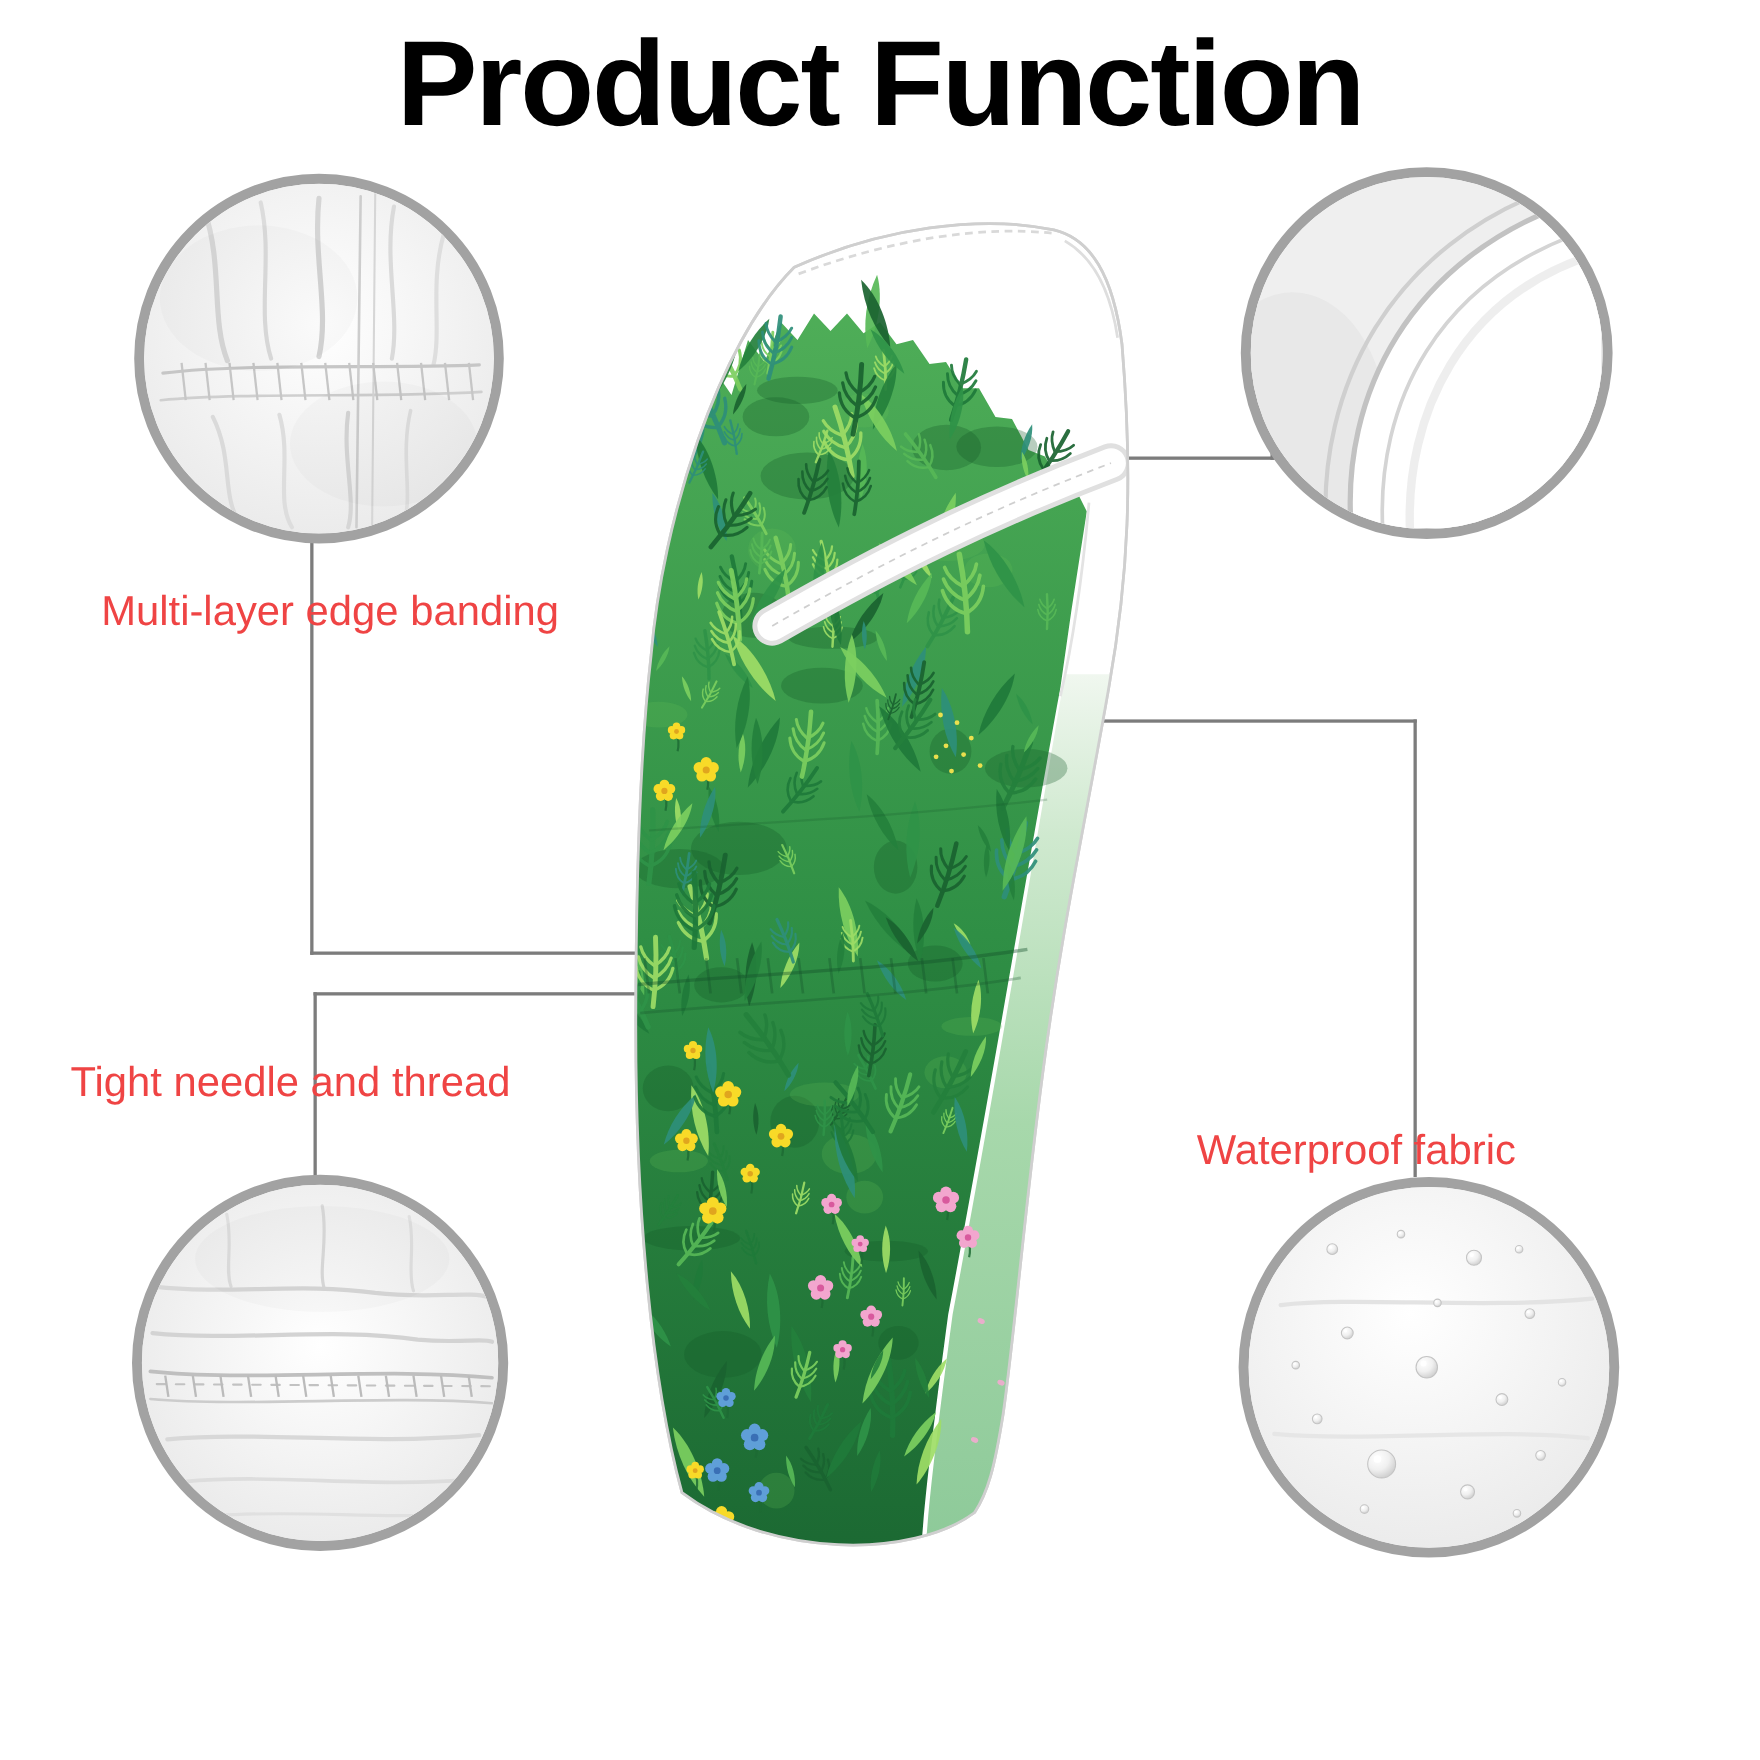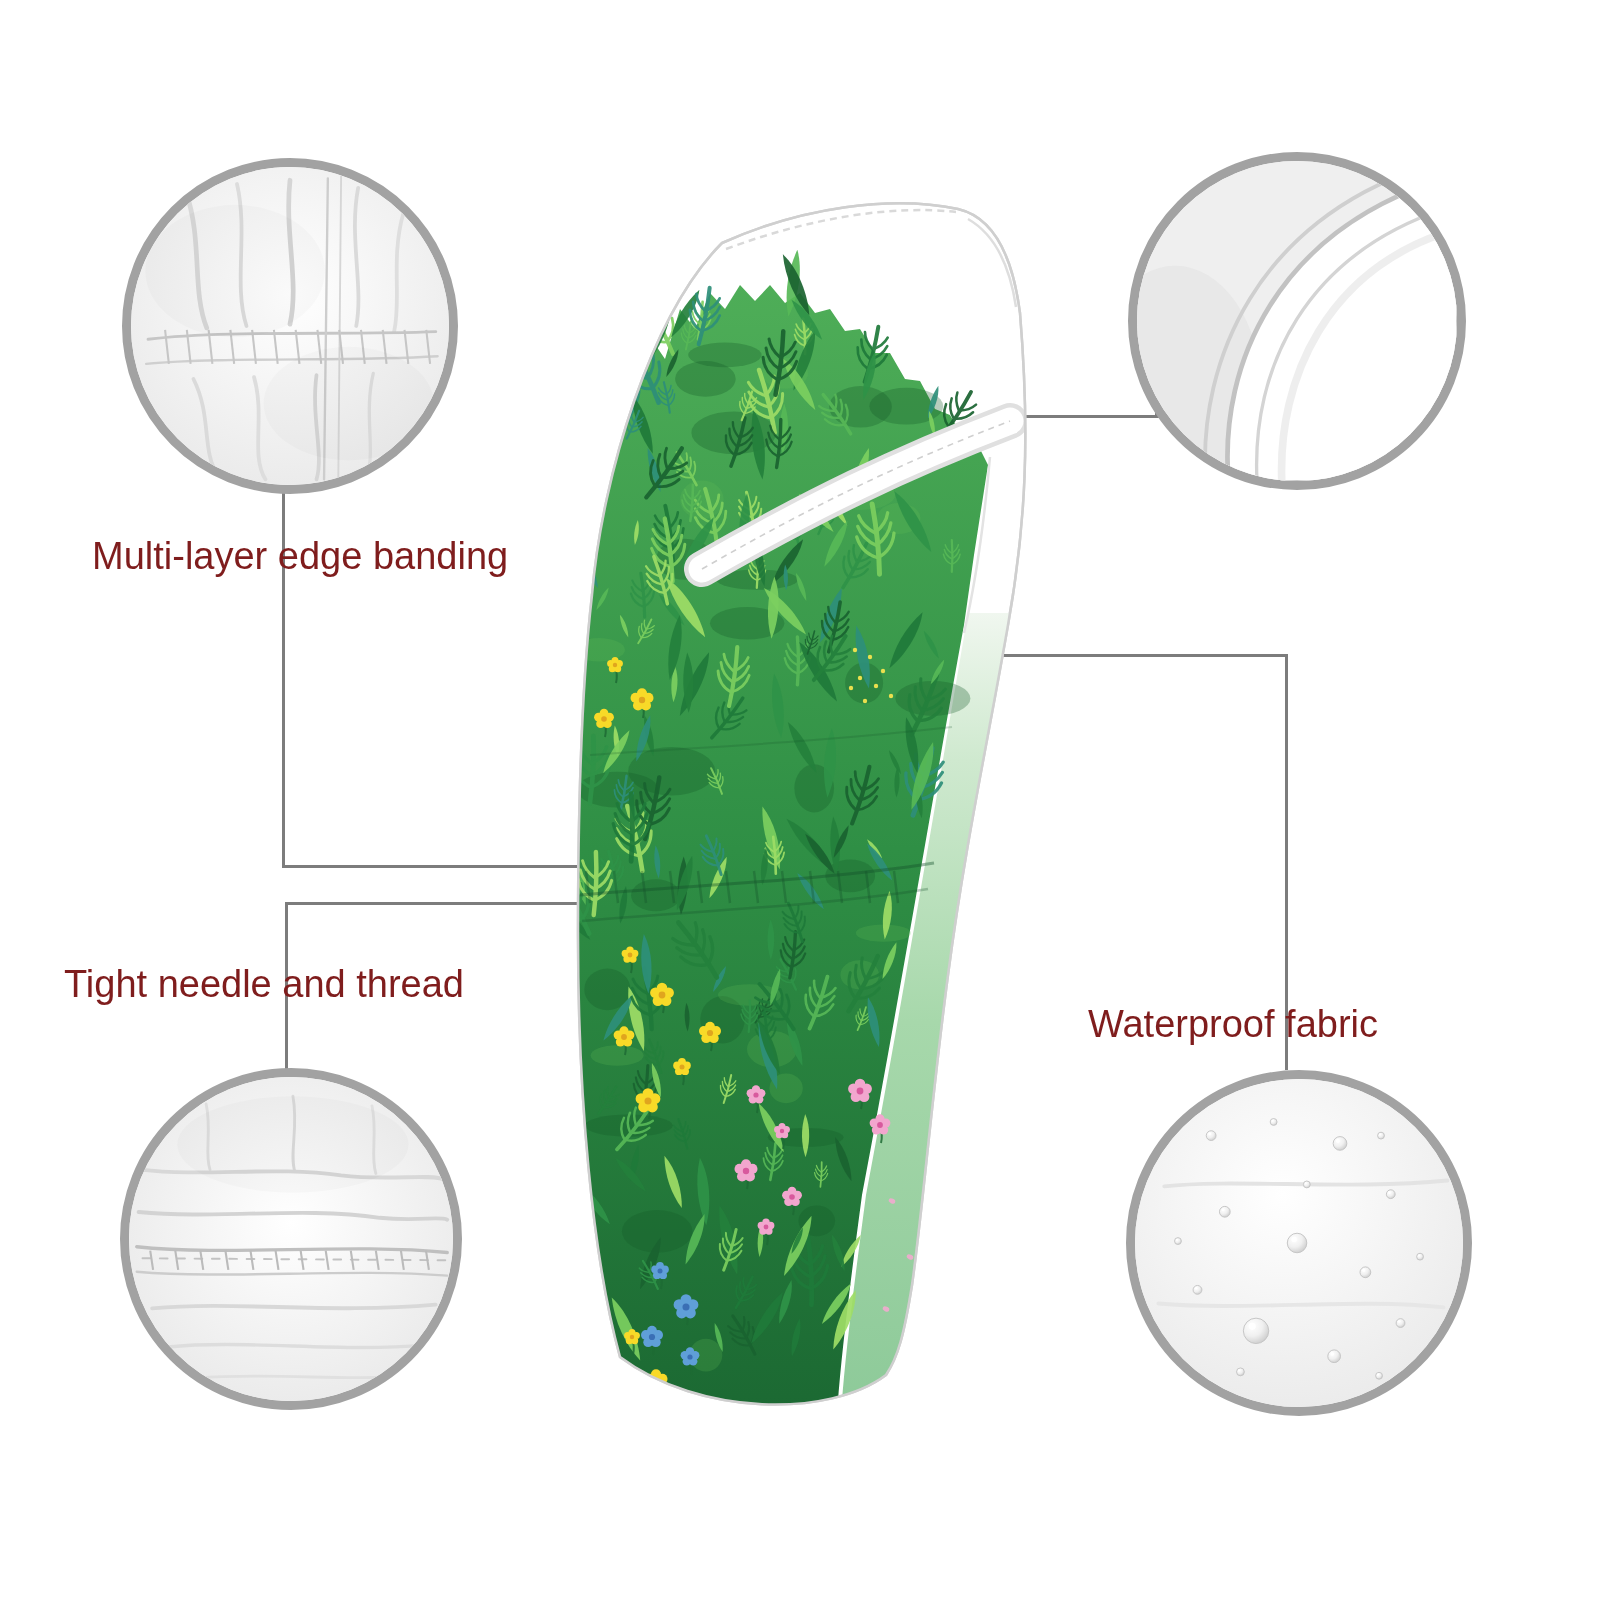--- a/index.html
+++ b/index.html
@@ -5,36 +5,37 @@
   html,body{margin:0;padding:0;background:#ffffff;}
   #canvas{
     position:relative;width:1600px;height:1600px;background:#ffffff;overflow:hidden;
     font-family:"Liberation Sans",sans-serif;
   }
   .title{
     position:absolute;top:16px;left:0;width:100%;text-align:center;
     font-weight:600;font-size:110px;line-height:1.1;letter-spacing:-2px;color:#000;
   }
   .feature-label{
-    position:absolute;font-size:38px;line-height:1.2;color:#7f1d1d;white-space:nowrap;
+    position:absolute;font-size:38px;line-height:1.2;color:#ef4444;white-space:nowrap;
   }
   .callout-line{position:absolute;background:#7c7c7c;}
   .product-wrap{position:absolute;left:560px;top:195px;width:480px;height:1230px;}
   .detail-circle{
     position:absolute;border-radius:50%;border:9px solid #a2a2a2;box-sizing:border-box;
     overflow:hidden;background:#fafafa;
   }
   .detail-circle svg{display:block;width:100%;height:100%;}
   .product-wrap svg{display:block;width:100%;height:100%;}
 </style>
 </head>
 <body>
 
 <div id="canvas">
 
+  <div class="title">Product Function</div>
 
   <div class="callout-line" style="left:282px;top:492px;width:3px;height:376px"></div>
   <div class="callout-line" style="left:282px;top:865px;width:330px;height:3px"></div>
   <div class="callout-line" style="left:990px;top:415px;width:170px;height:3px"></div>
   <div class="callout-line" style="left:1155px;top:404px;width:3px;height:14px"></div>
   <div class="callout-line" style="left:285px;top:902px;width:327px;height:3px"></div>
   <div class="callout-line" style="left:285px;top:902px;width:3px;height:168px"></div>
   <div class="callout-line" style="left:900px;top:654px;width:388px;height:3px"></div>
   <div class="callout-line" style="left:1285px;top:654px;width:3px;height:416px"></div>
 
@@ -644,15 +645,15 @@
           <circle cx="108" cy="300" r="4" fill="url(#wd)" stroke="#c4c4c4" stroke-width="1"></circle>
           <circle cx="106.8" cy="298.6" r="1.1" fill="#ffffff" opacity="0.95"></circle>
           <circle cx="250" cy="304" r="3.5" fill="url(#wd)" stroke="#c4c4c4" stroke-width="1"></circle>
           <circle cx="248.9" cy="302.8" r="1.0" fill="#ffffff" opacity="0.95"></circle>
         </g>
     </svg>
   </div>
 
   <div class="feature-label" style="left:92px;top:534px">Multi-layer edge banding</div>
   <div class="feature-label" style="left:64px;top:962px">Tight needle and thread</div>
-  <div class="feature-label" style="left:1088px;top:1002px">Waterproof fabric</div>
+  <div class="feature-label" style="left:1088px;top:1024px">Waterproof fabric</div>
 
 </div>
 
 </body></html>

